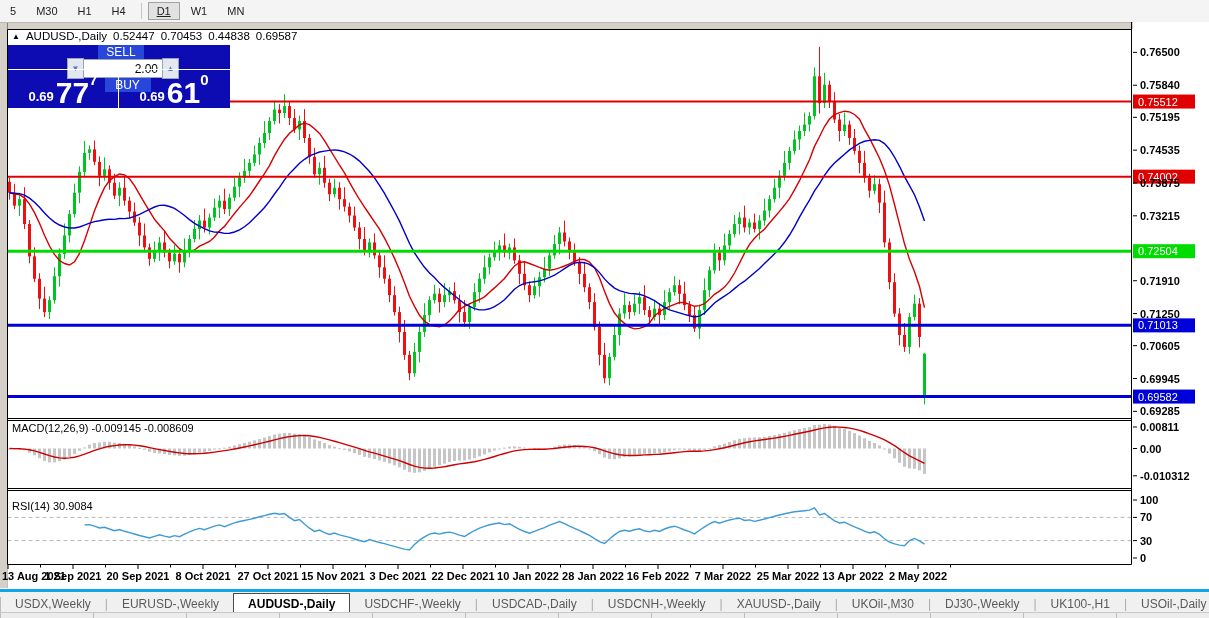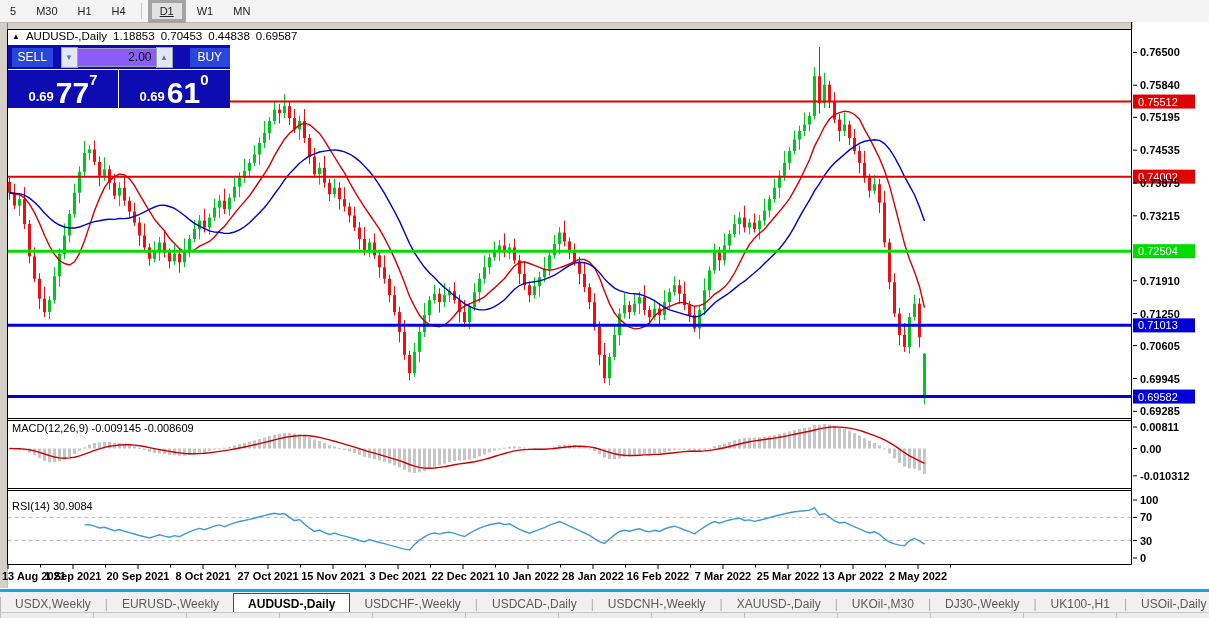--- a/index.html
+++ b/index.html
@@ -8,49 +8,49 @@
     font-family:"Liberation Sans", sans-serif;background:#ffffff;
     -webkit-font-smoothing:antialiased;
   }
   
   #tf-bar{
     position:absolute;left:0;top:0;width:1209px;height:22px;
     background:#f4f4f4;border-bottom:1px solid #b9b9b9;
     display:flex;align-items:center;font-size:11px;color:#222;
   }
   .tf-btn{padding:2px 8px;margin:0 1px;cursor:default;border:1px solid transparent;}
-  .tf-btn.active{background:#e2e2e2;border:4px solid #a3a3a3;text-decoration:underline;}
+  .tf-btn.active{background:#e2e2e2;border:1px solid #a3a3a3;text-decoration:underline;}
   .tf-sep{width:1px;height:16px;background:#c6c6c6;margin:0 5px;}
   
   #win-frame{position:absolute;left:0;top:23px;width:1209px;height:6px;background:#d4d0c8;}
   #left-frame{position:absolute;left:0;top:23px;width:7px;height:565px;background:#d4d0c8;border-right:1px solid #7f7f7f;}
   #chart-title{
     position:absolute;left:12px;top:30px;font-size:11.5px;color:#000;
     display:flex;gap:6px;align-items:center;z-index:5;
   }
   #chart-title .tri{font-size:8px;}
   
   #trade-panel{
     position:absolute;left:8px;top:45px;width:222px;height:63px;
     background:#0c0cb2;z-index:6;color:#fff;
   }
-  #trade-row1{position:absolute;left:0;top:0;width:222px;height:24px;display:flex;align-items:center;}
+  #trade-row1{position:absolute;left:0;top:0;width:222px;height:24px;display:flex;align-items:center;flex-direction:column;}
   .trade-btn{
     width:46px;height:19px;margin-left:4px;background:#2946DB;color:#fff;
     font-size:12px;display:flex;align-items:center;justify-content:center;cursor:pointer;
   }
   #buy-btn{margin-left:17px;}
   #vol-box{display:flex;align-items:center;margin-left:8px;height:19px;}
   .spin-btn{
     width:15px;height:19px;background:#e3e7ef;border:1px solid #9aa4b8;
     color:#5b74b8;font-size:8px;display:flex;align-items:center;justify-content:center;cursor:pointer;
   }
   #vol-input{
     width:70px;height:17px;border:1px solid #9aa4b8;border-left:none;border-right:none;
-    font-size:12px;text-align:right;padding:0 4px;color:#000;background:#8b5cf6;
+    font-size:12px;text-align:right;padding:0 4px;color:#000;background:#ffffff;
     font-family:"Liberation Sans",sans-serif;
   }
   #trade-row2{
     position:absolute;left:0;top:24px;width:222px;height:39px;border-top:1px solid #ffffff;
     display:flex;
   }
   .price-box{width:110px;display:flex;align-items:flex-end;justify-content:center;padding-bottom:3px;}
   .price-box.left{border-right:1px solid #ffffff;}
   .p-small{font-size:13px;font-weight:bold;margin-right:2px;line-height:1;padding-bottom:3px;text-align:center;}
   .p-big{font-size:30px;font-weight:bold;line-height:0.9;}
@@ -756,21 +756,21 @@
     <line x1="7.5" y1="396.5" x2="1131.5" y2="396.5" stroke="#000" stroke-width="1"></line>
     <line x1="7.5" y1="398.5" x2="1131.5" y2="398.5" stroke="#000" stroke-width="1"></line>
     <line x1="7.5" y1="466.5" x2="1131.5" y2="466.5" stroke="#000" stroke-width="1"></line>
     <line x1="7.5" y1="468.5" x2="1131.5" y2="468.5" stroke="#000" stroke-width="1"></line>
     <line x1="7.5" y1="542.5" x2="1131.5" y2="542.5" stroke="#000" stroke-width="1"></line>
   </svg>
 
 <div id="chart-title">
   <span class="tri">▲</span>
   <span>AUDUSD-,Daily</span>
-  <span>1.18853</span>
+  <span>0.52447</span>
   <span>0.70453</span>
   <span>0.44838</span>
   <span>0.69587</span>
 </div>
 
 <div id="trade-panel">
   <div id="trade-row1">
     <div class="trade-btn" id="sell-btn">SELL</div>
     <div id="vol-box">
       <div class="spin-btn">▼</div>

